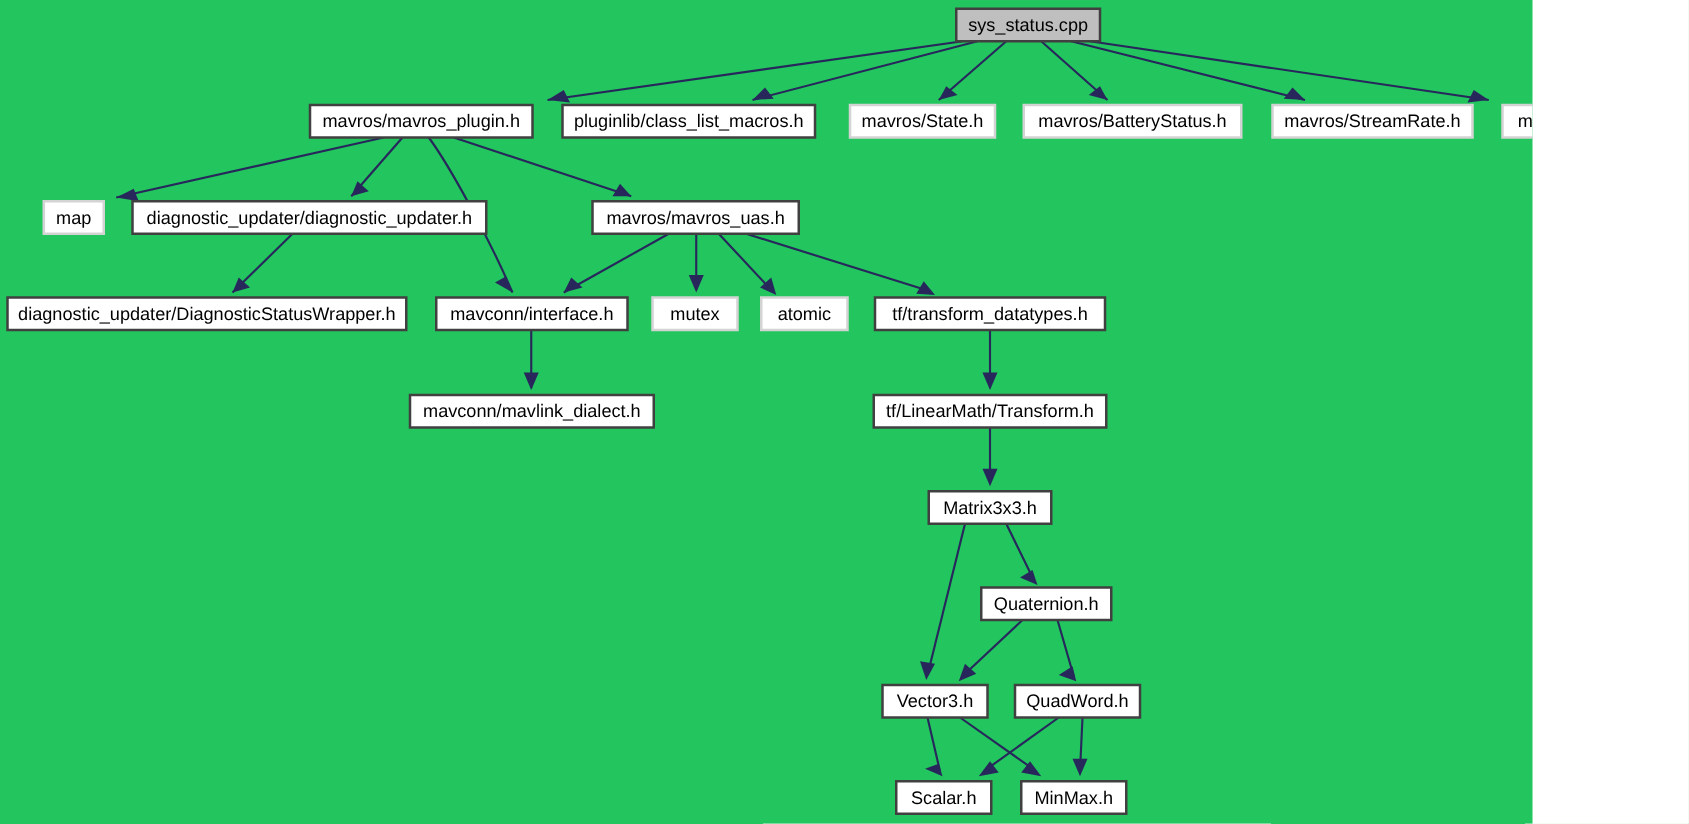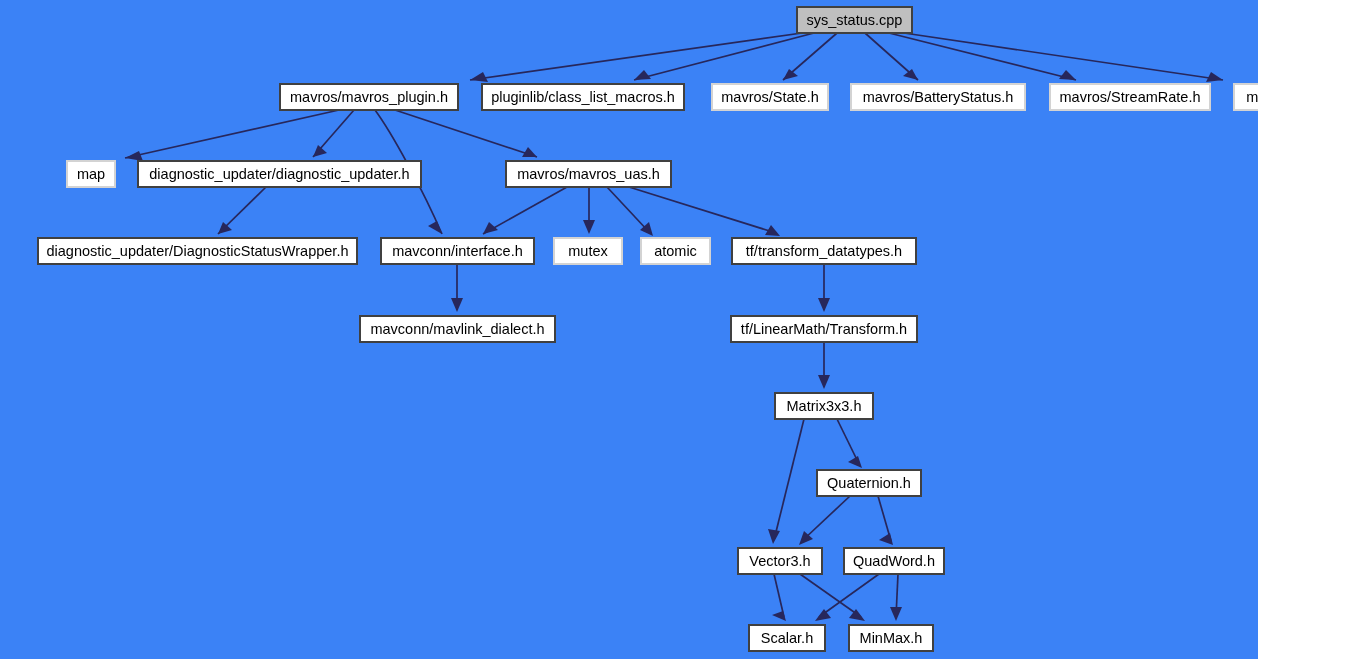--- a/index.html
+++ b/index.html
@@ -9,22 +9,21 @@
     background: #ffffff;
   }
   body {
     font-family: "Liberation Sans", sans-serif;
   }
   #graph-root {
     position: relative;
     width: 1226px;
     height: 659px;
     overflow: hidden;
-    background: #3b82f6;
-    padding-left: 32px;
+    background: #22c55e;
   }
   svg#dep-graph {
     display: block;
     width: 1351px;
     height: 659px;
   }
   .node-box {
     fill: #ffffff;
     stroke: #404040;
     stroke-width: 2px;

